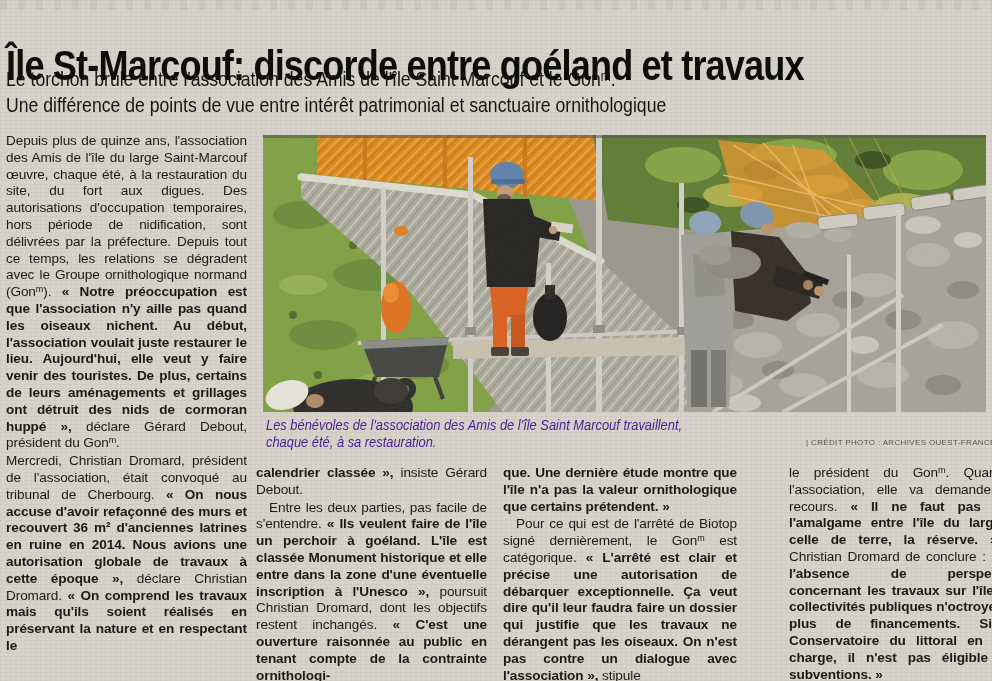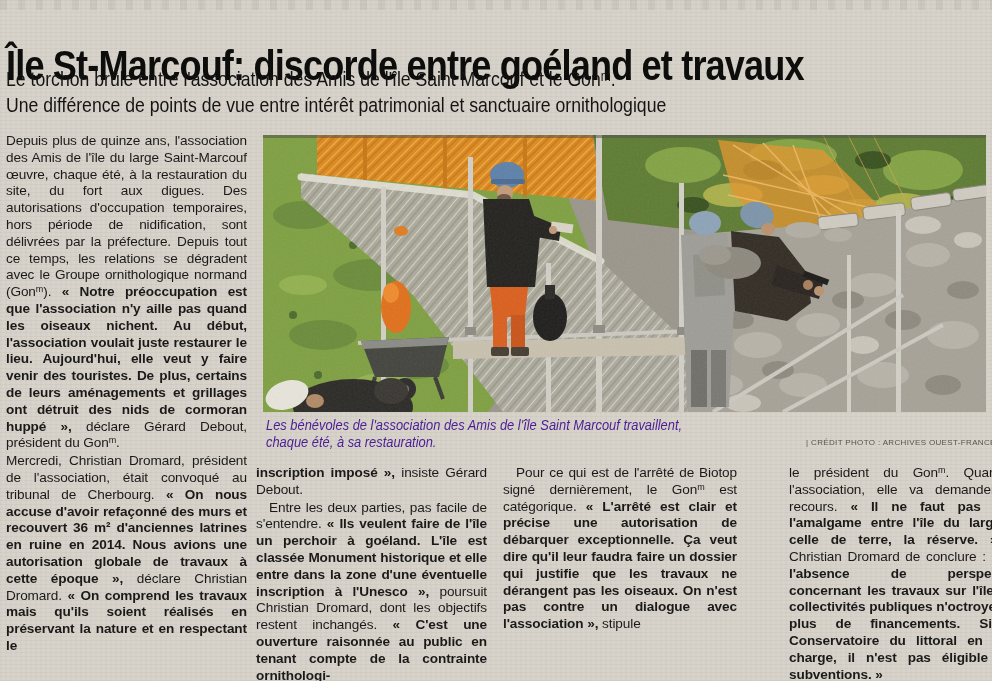--- a/index.html
+++ b/index.html
@@ -277,21 +277,22 @@
   </svg>
 </figure>
 
 <figcaption class="caption">
   <div class="cline">Les bénévoles de l'association des Amis de l'île Saint Marcouf travaillent,</div>
   <div class="cline">chaque été, à sa restauration.</div>
 </figcaption>
 <div class="credit">| CRÉDIT PHOTO : ARCHIVES OUEST-FRANCE</div>
 
 <div class="col" id="col2">
-    <p class="para"><span class="b">inscription imposé »,</span><span> insiste Gérard Debout.</span></p>
+    <p class="para"><span class="b">calendrier classée »,</span><span> insiste Gérard Debout.</span></p>
     <p class="para indent"><span>Entre les deux parties, pas facile de s'entendre. </span><span class="b">« Ils veulent faire de l'île un perchoir à goéland. L'île est classée Monument historique et elle entre dans la zone d'une éventuelle inscription à l'Unesco »,</span><span> poursuit Christian Dromard, dont les objectifs restent inchangés. </span><span class="b">« C'est une ouverture raisonnée au public en tenant compte de la contrainte ornithologi-</span></p>
   </div>
 <div class="col" id="col3">
+    <p class="para"><span class="b">que. Une dernière étude montre que l'île n'a pas la valeur ornithologique que certains prétendent. »</span></p>
     <p class="para indent"><span>Pour ce qui est de l'arrêté de Biotop signé dernièrement, le Gon</span><sup>m</sup><span> est catégorique. </span><span class="b">« L'arrêté est clair et précise une autorisation de débarquer exceptionnelle. Ça veut dire qu'il leur faudra faire un dossier qui justifie que les travaux ne dérangent pas les oiseaux. On n'est pas contre un dialogue avec l'association »,</span><span> stipule</span></p>
   </div>
 <div class="col" id="col4">
     <p class="para"><span>le président du Gon</span><sup>m</sup><span>. Quant à l'association, elle va demander un recours. </span><span class="b">« Il ne faut pas faire l'amalgame entre l'île du large et celle de terre, la réserve. »</span><span> Et Christian Dromard de conclure : </span><span class="b">« En l'absence de perspective concernant les travaux sur l'île, les collectivités publiques n'octroyeront plus de financements. Si le Conservatoire du littoral en a la charge, il n'est pas éligible aux subventions. »</span></p>
   </div>
 
 </body></html>

